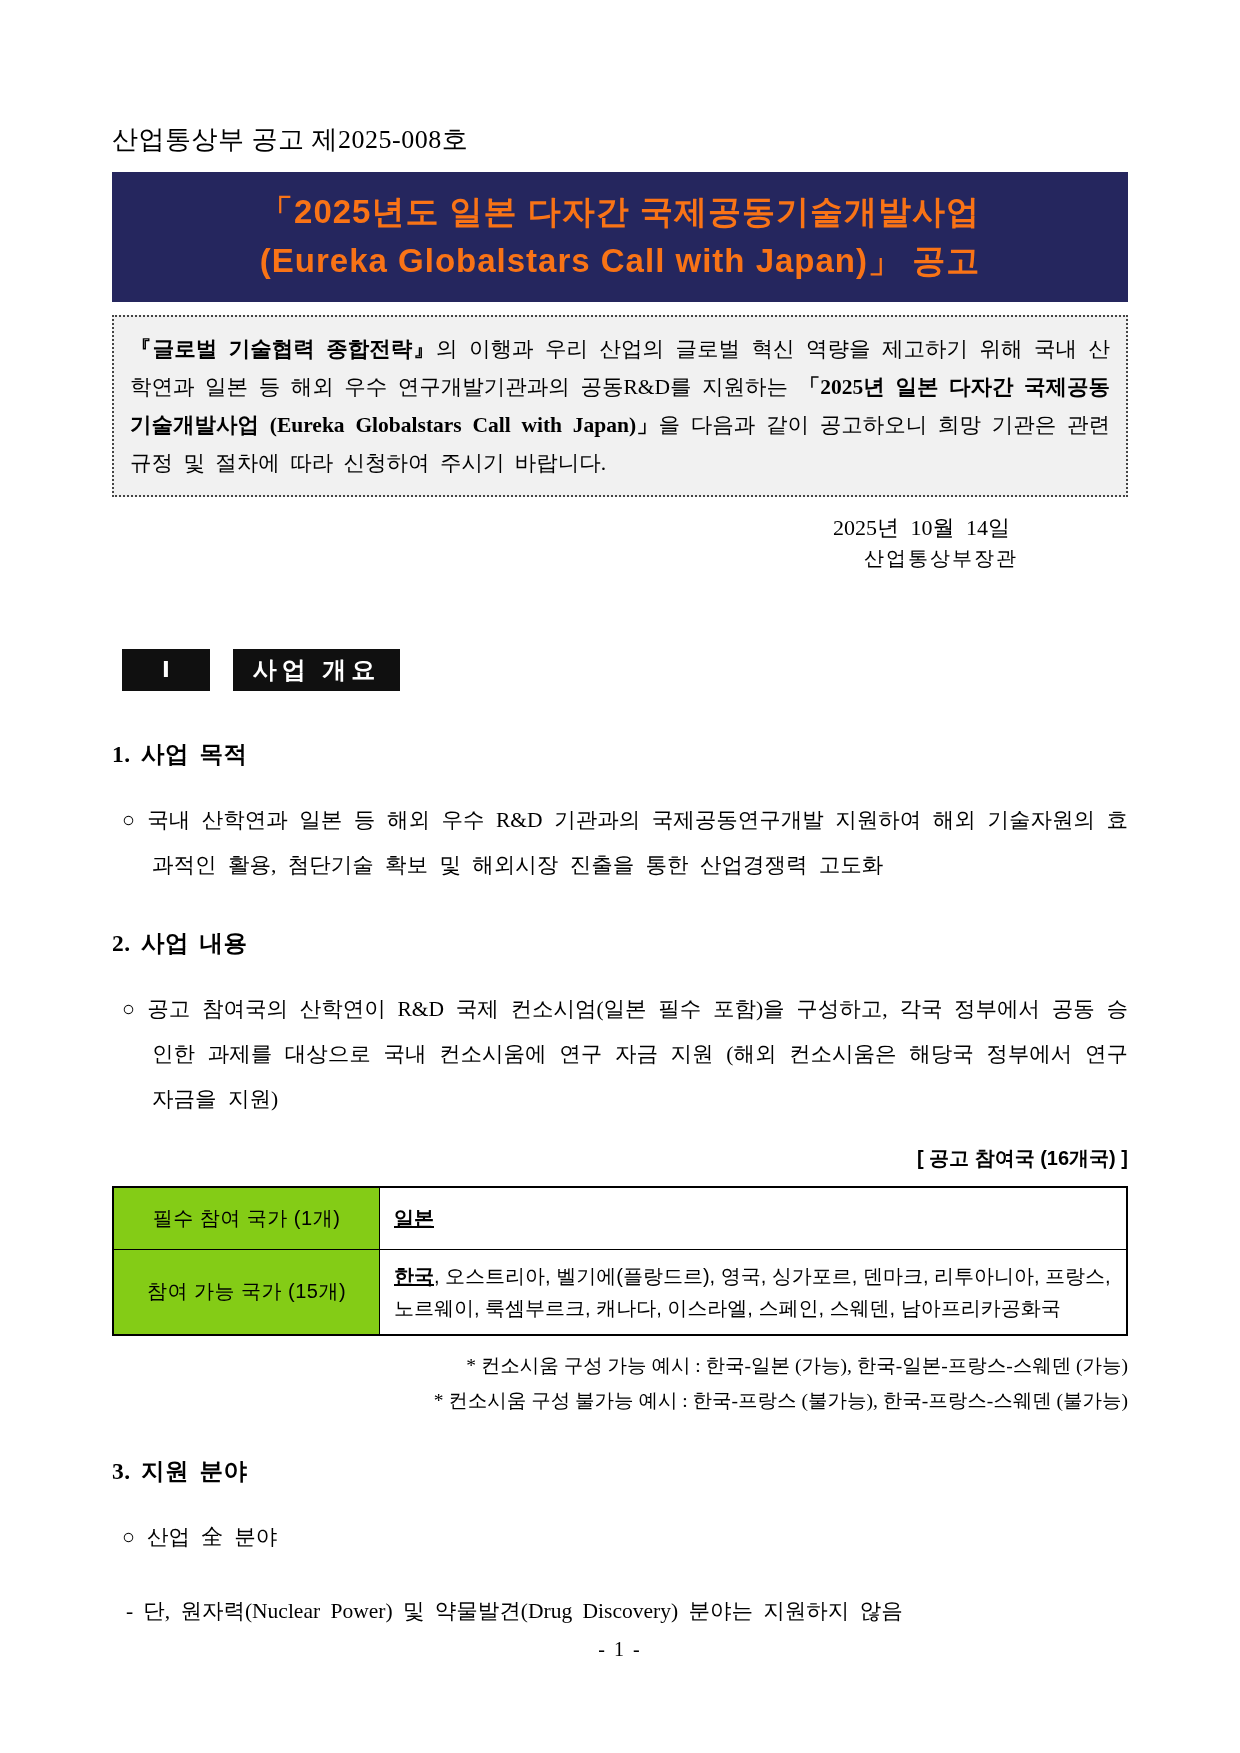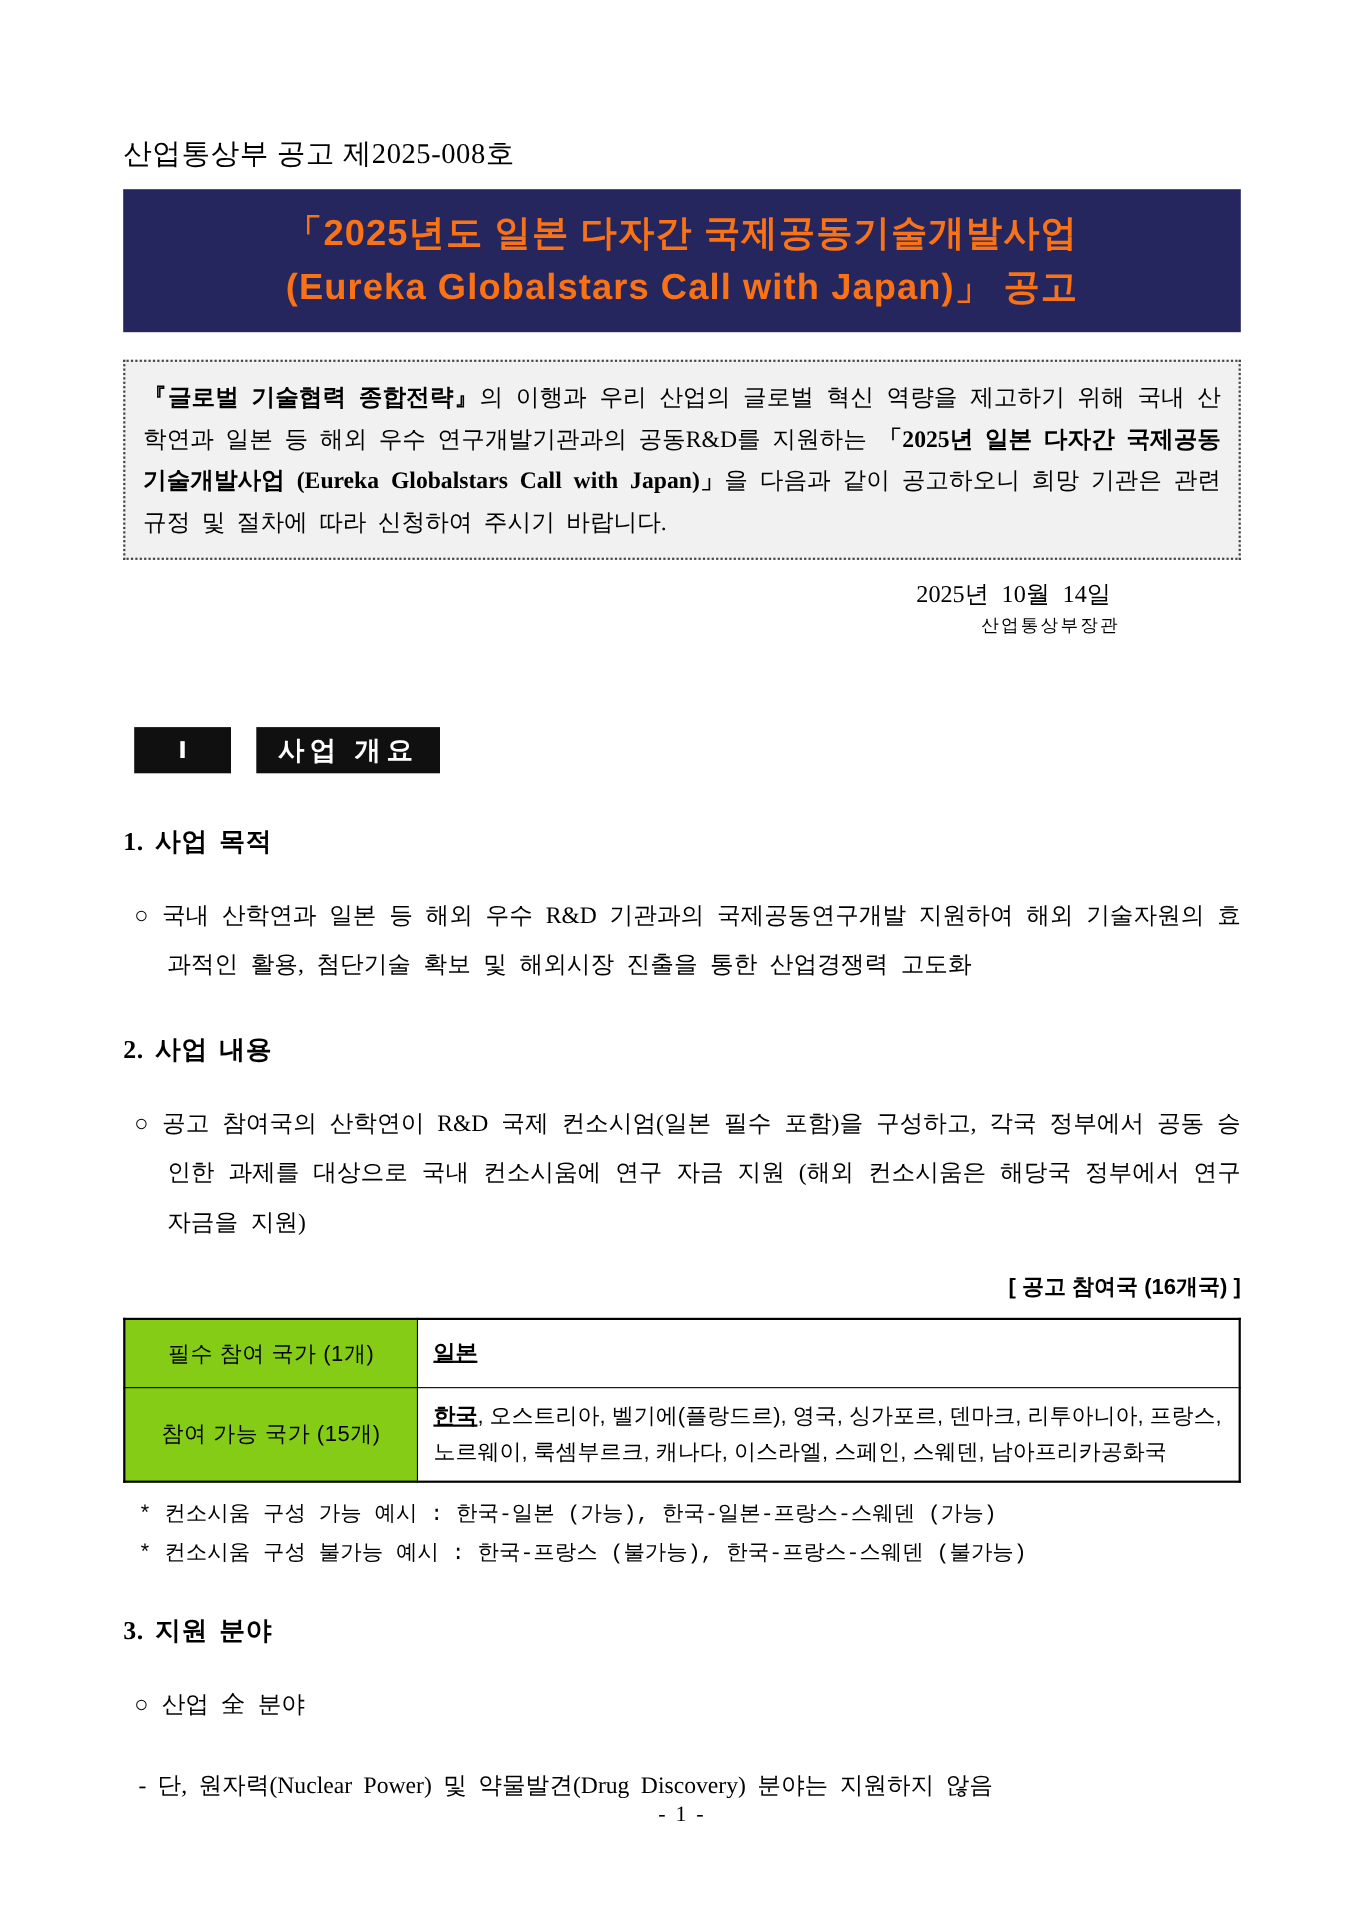--- a/index.html
+++ b/index.html
@@ -23,39 +23,39 @@
     color:#f97316;
     text-align:center;
     padding:15px 0 17px 0;
     font-family:"Liberation Sans","DejaVu Sans",sans-serif;
     font-weight:bold;
     font-size:33px; line-height:49px;
     letter-spacing:1px;
   }
 
   .intro-box {
-    margin-top:25px;
+    margin-top:13px;
     border:2px dotted #444;
     background:#f1f1f1;
     padding:13px 16px;
     font-size:21.5px; line-height:38px;
     text-align:justify;
     word-spacing:5px;
   }
   .intro-box b { font-weight:bold; }
 
   .sig-date {
     margin-top:16px;
     text-align:right; padding-right:118px;
     font-size:22px; line-height:30px;
     word-spacing:6px;
   }
   .sig-minister {
     text-align:right; padding-right:110px;
-    font-size:16px; line-height:30px;
+    font-size:20px; line-height:30px;
     letter-spacing:2px;
   }
 
   .section-header { margin-top:76px; height:42px; position:relative; }
   .numeral-box {
     position:absolute; left:10px; top:0;
     width:88px; height:42px;
     background:#101010; color:#fff;
     display:flex; align-items:center; justify-content:center;
     font-family:"Liberation Sans","DejaVu Sans",sans-serif;
@@ -121,22 +121,22 @@
     padding:10px 14px;
     vertical-align:middle;
     line-height:32px;
   }
   tr.r1 { height:62px; }
   tr.r2 { height:84px; }
   .country-emph { font-weight:bold; text-decoration:underline; }
 
   .note {
     margin-left:14px;
-    font-family:Liberation Mono, monospace;
-    font-size:19.5px; line-height:35px;
+    font-family:Liberation Serif, serif;
+    font-size:19.5px; line-height:35px;text-align:right;
   }
   .notes { margin-top:12px; }
 
   .page-footer {
     position:absolute; left:0; bottom:92px; width:100%;
     text-align:center;
     font-size:20px; letter-spacing:2px;
   }
 </style>
 </head>

